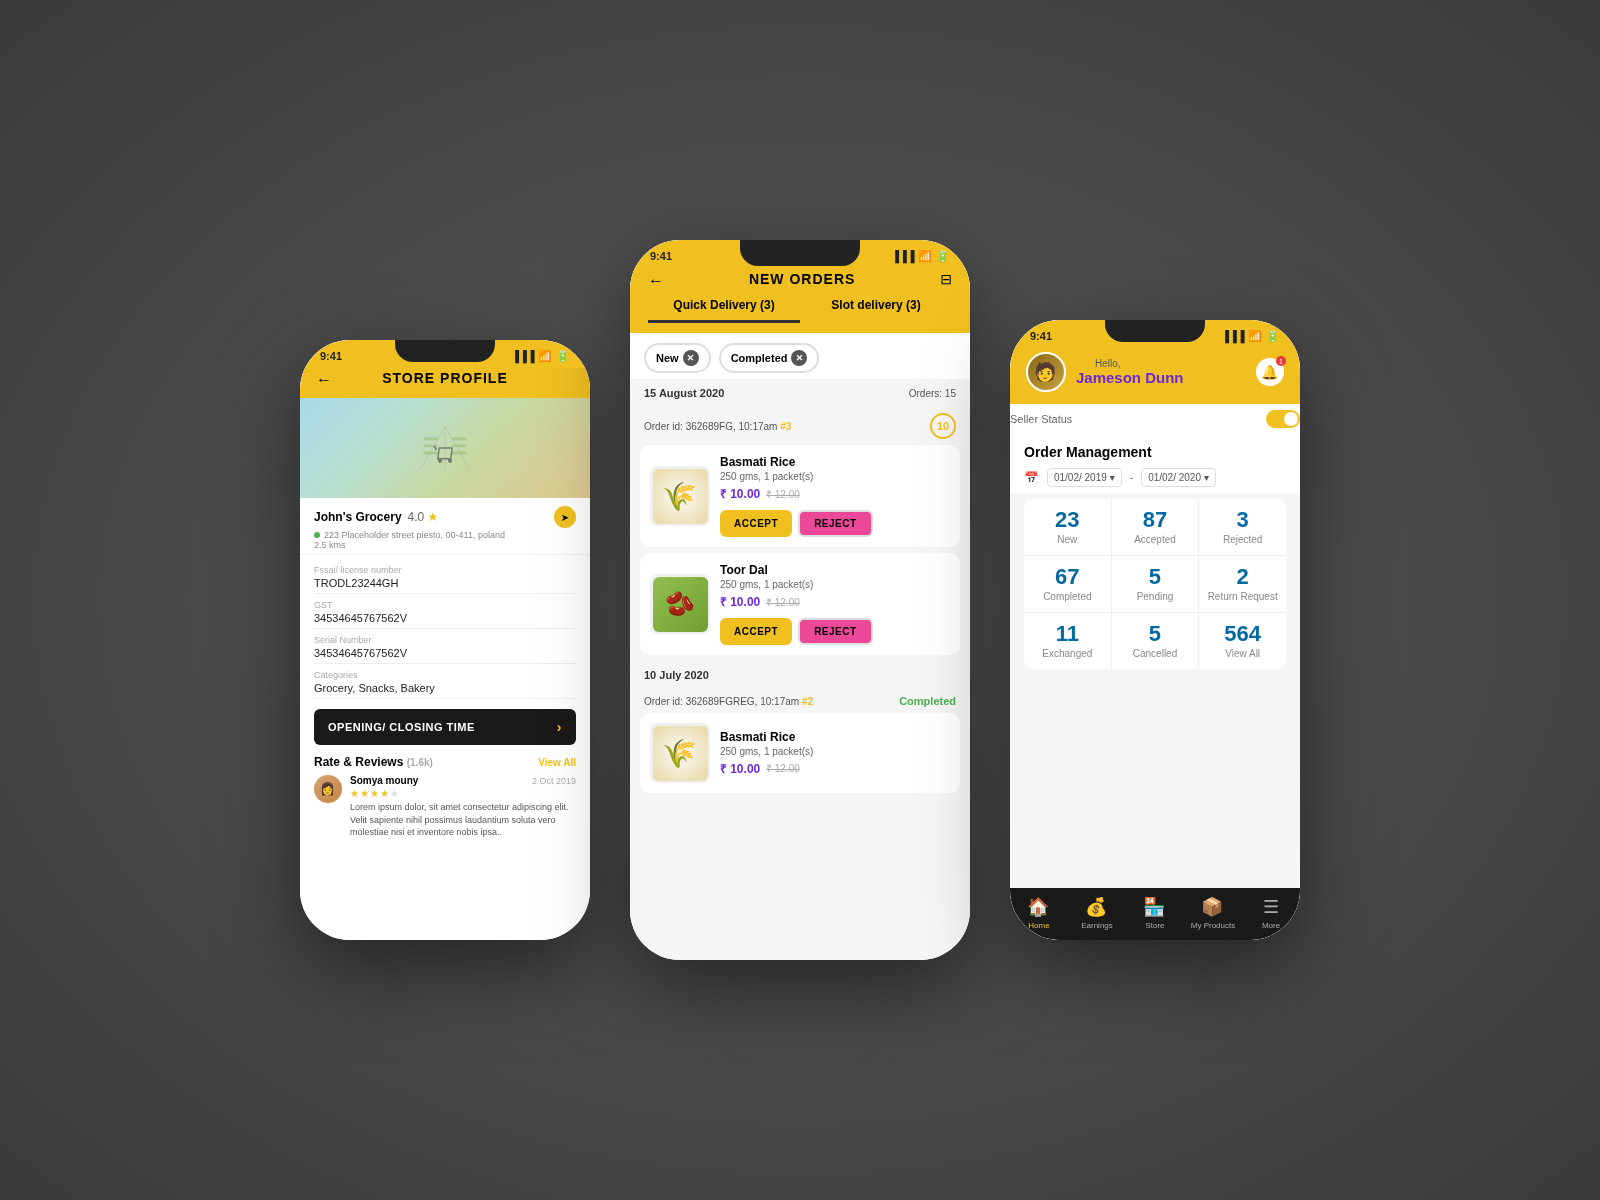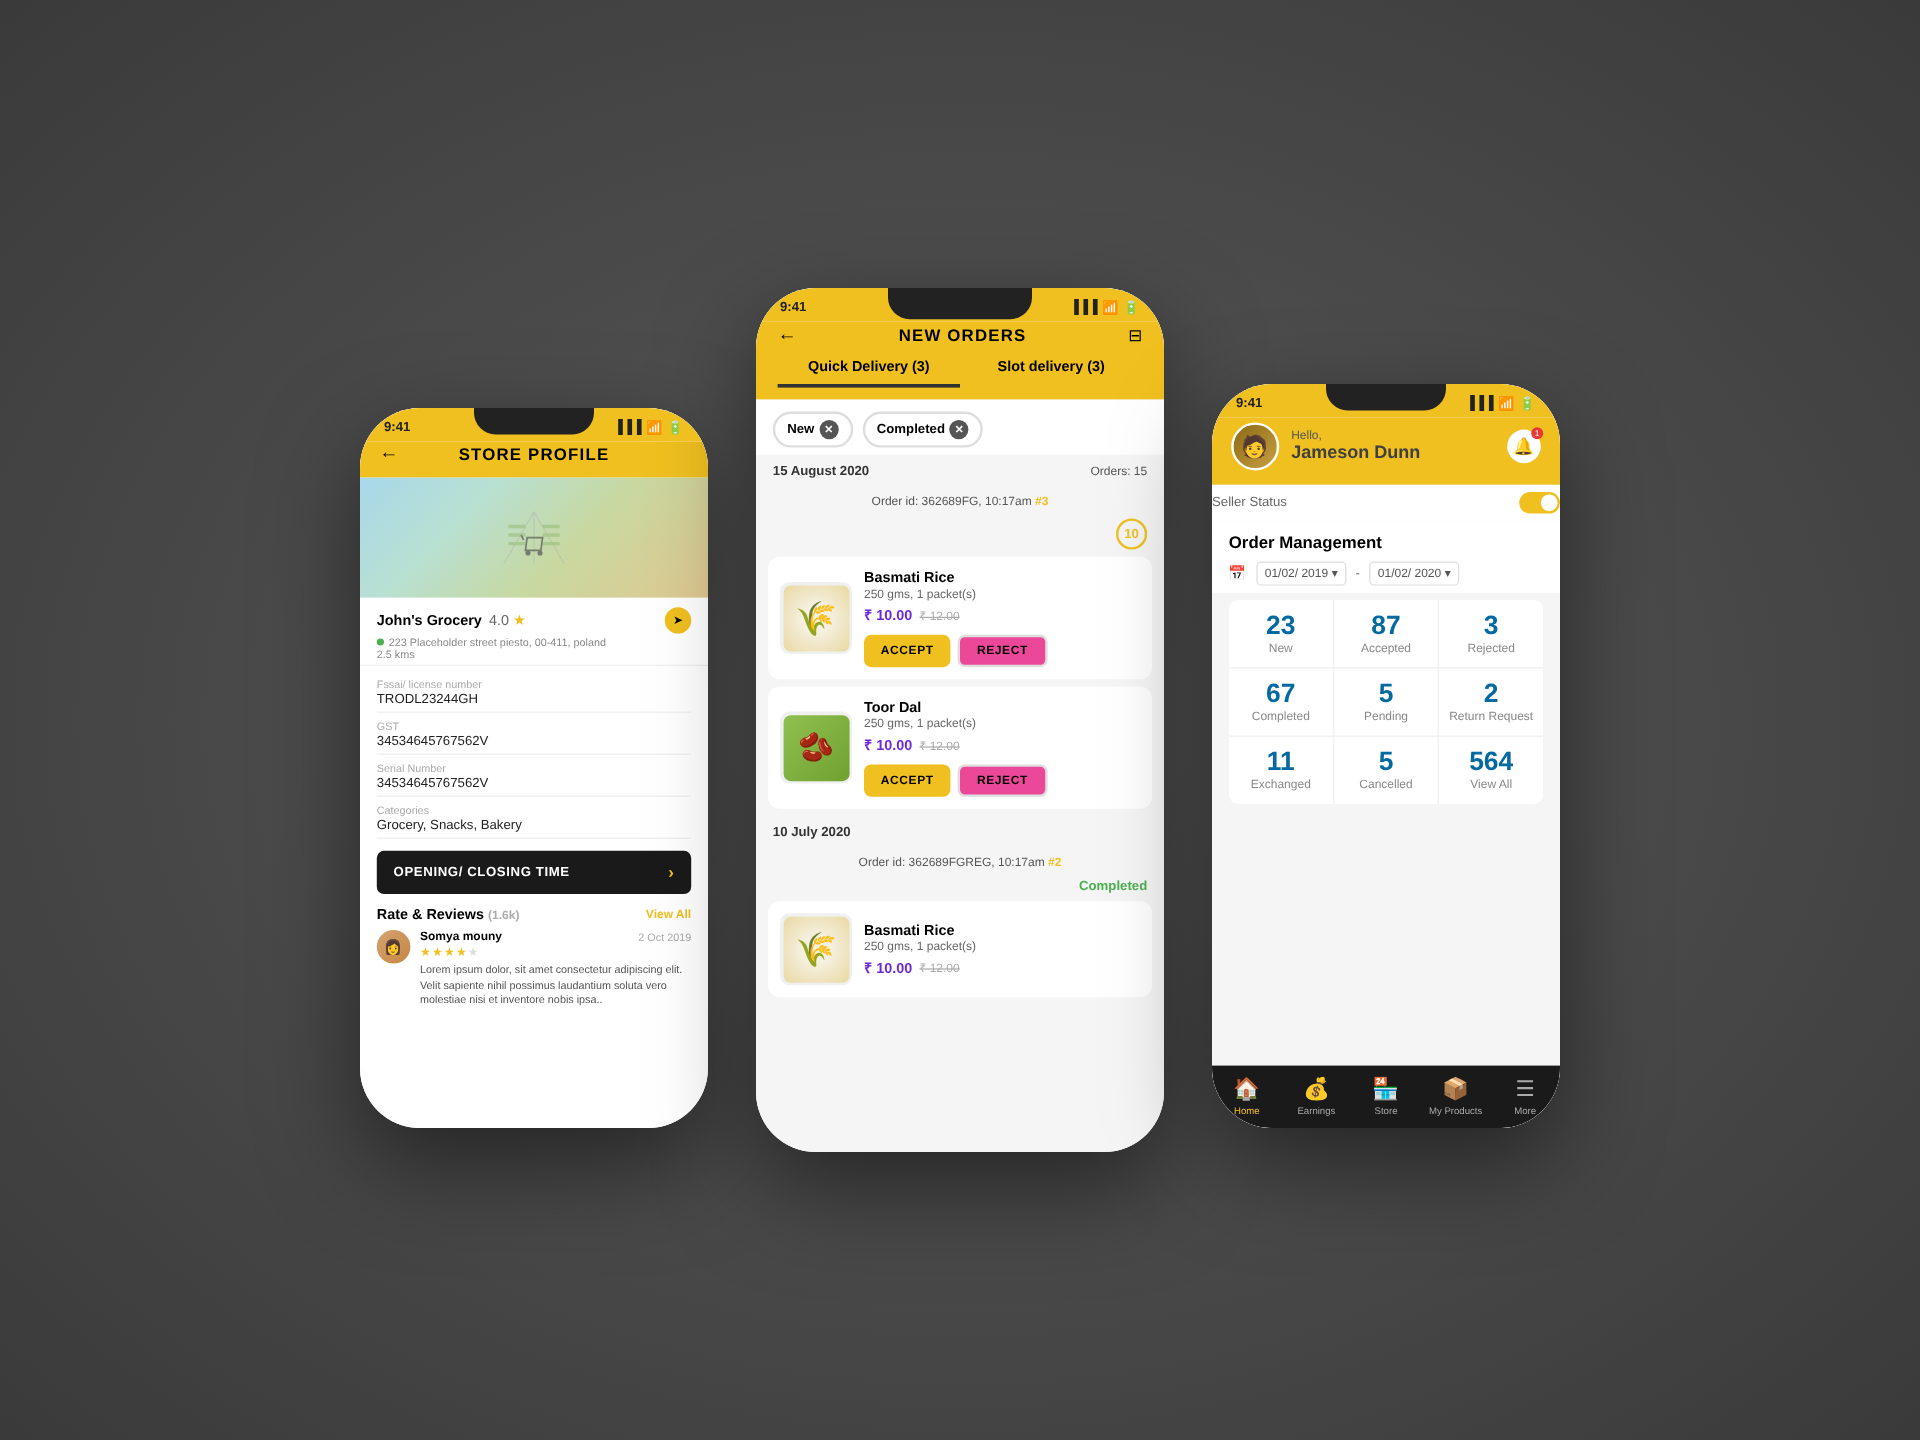--- a/index.html
+++ b/index.html
@@ -307,21 +307,20 @@
     .order-date { font-weight: 600; color: #333; }
     .order-count { font-size: 10px; color: #555; }
 
     .order-header {
       padding: 6px 14px 4px;
       font-size: 10px;
       color: #555;
       display: flex;
       align-items: center;
       gap: 8px;
-      flex-direction: column;
     }
     .order-num-badge {
       width: 26px; height: 26px;
       border-radius: 50%;
       border: 2px solid #f0c020;
       display: flex; align-items: center; justify-content: center;
       font-size: 11px;
       font-weight: 700;
       color: #f0c020;
       margin-left: auto;
@@ -426,22 +425,22 @@
     .profile-avatar {
       width: 40px; height: 40px;
       border-radius: 50%;
       background: linear-gradient(135deg, #8B6914, #c8a040);
       overflow: hidden;
       display: flex; align-items: center; justify-content: center;
       font-size: 18px;
       border: 2px solid #fff;
     }
     .profile-text { flex: 1; }
-    .hello-text { font-size: 10px; color: #555; }
-    .user-name { font-size: 15px; font-weight: 700; color: #404040; }
+    .hello-text { font-size: 10px; color: #555; margin-left: 19px; }
+    .user-name { font-size: 15px; font-weight: 700; color: #6d28d9; }
     .notif-icon {
       width: 28px; height: 28px;
       background: #fff;
       border-radius: 50%;
       display: flex; align-items: center; justify-content: center;
       font-size: 14px;
       position: relative;
     }
     .notif-badge {
       position: absolute;

